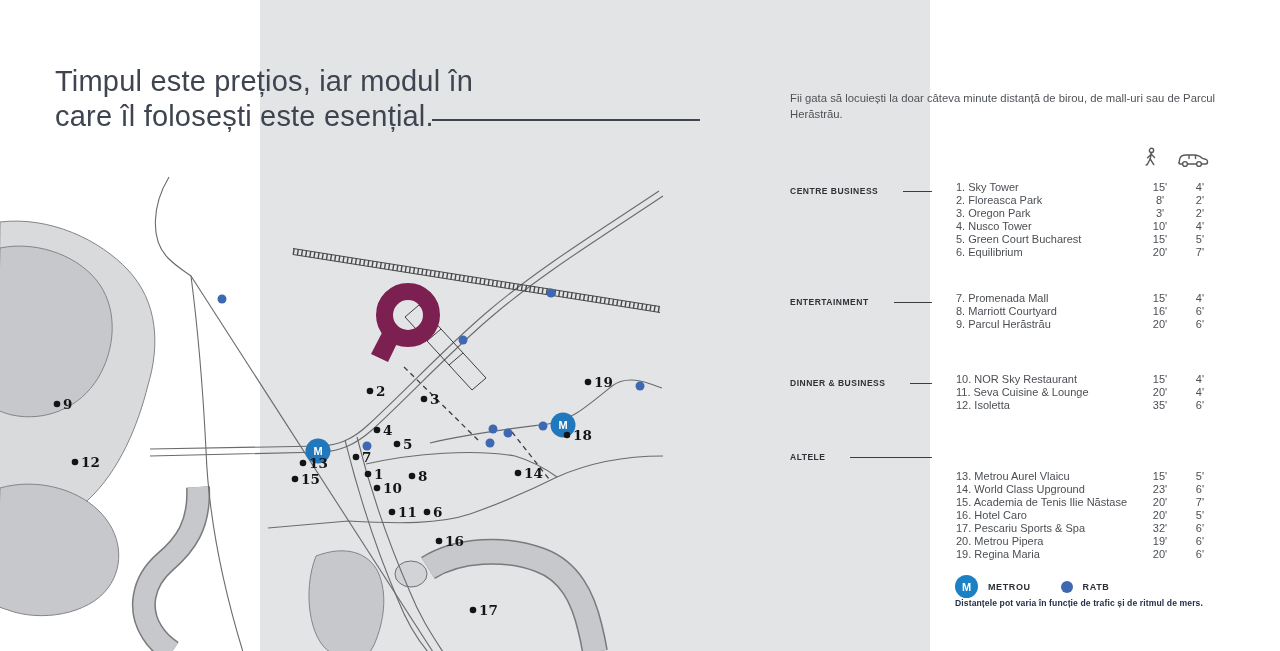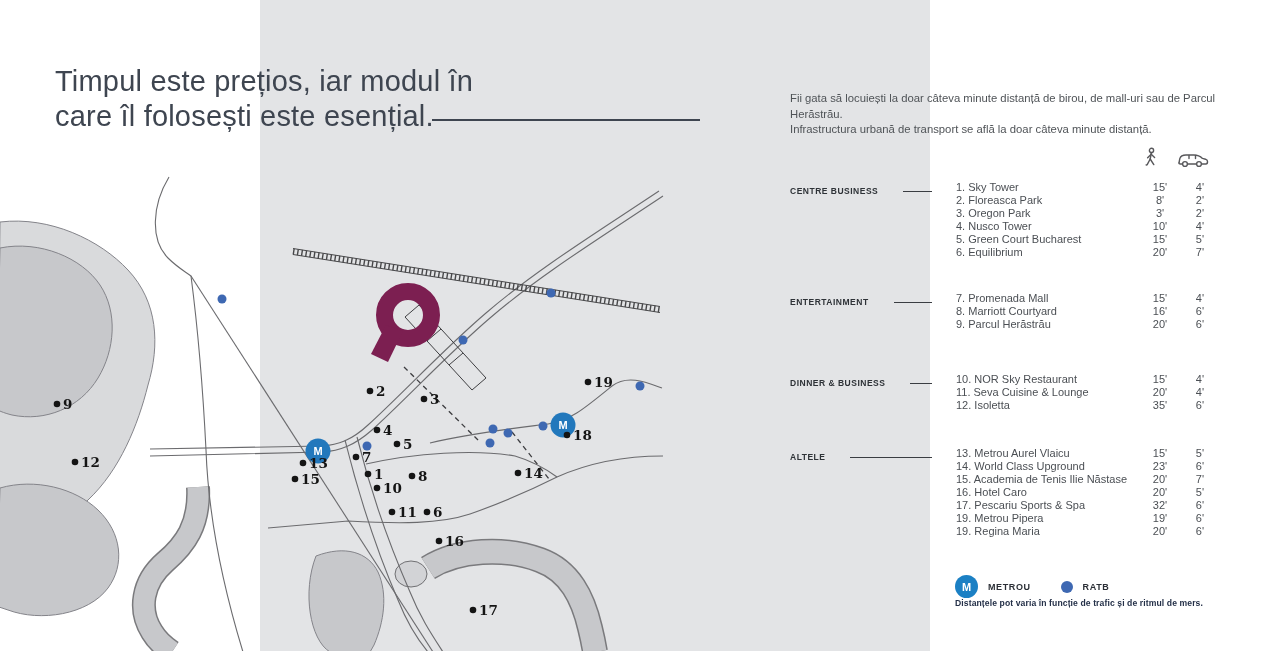--- a/index.html
+++ b/index.html
@@ -165,21 +165,20 @@
 </svg>
 
 <div class="title">
   <div>Timpul este prețios, iar modul în</div>
   <div>care îl folosești este esențial.</div>
 </div>
 <div class="title-rule"></div>
 
 <div class="intro">
   <div>Fii gata să locuiești la doar câteva minute distanță de birou, de mall-uri sau de Parcul Herăstrău.</div>
-  <div>Infrastructura urbană de transport se află la doar câteva minute distanță.</div>
 </div>
 
 <svg class="col-icons walk-ic" width="20" height="24" viewBox="0 0 20 24">
   <g stroke="#58585b" stroke-width="1.4" fill="none" stroke-linecap="round">
     <circle cx="10.5" cy="3.4" r="2.1"></circle>
     <path d="M10.3,6 L9.2,12"></path>
     <path d="M10.2,7.2 L13.6,10.4"></path>
     <path d="M10.2,7.2 L6.6,10.8"></path>
     <path d="M9.2,12 L12.8,17.6"></path>
     <path d="M9.2,12 L6.2,17.6 L5.2,18"></path>
@@ -273,21 +272,21 @@
       <div class="poi-row">
         <span class="poi-name">12. Isoletta</span>
         <span class="poi-walk">35'</span>
         <span class="poi-drive">6'</span>
       </div>
     </div>
     <div class="category" style="top: 452px;">
       <span class="cat-label">ALTELE</span>
       <span class="cat-line"></span>
     </div>
-    <div class="poi-group" style="top: 447px;">
+    <div class="poi-group" style="top: 470px;">
       <div class="poi-row">
         <span class="poi-name">13. Metrou Aurel Vlaicu</span>
         <span class="poi-walk">15'</span>
         <span class="poi-drive">5'</span>
       </div>
       <div class="poi-row">
         <span class="poi-name">14. World Class Upground</span>
         <span class="poi-walk">23'</span>
         <span class="poi-drive">6'</span>
       </div>
@@ -300,21 +299,21 @@
         <span class="poi-name">16. Hotel Caro</span>
         <span class="poi-walk">20'</span>
         <span class="poi-drive">5'</span>
       </div>
       <div class="poi-row">
         <span class="poi-name">17. Pescariu Sports &amp; Spa</span>
         <span class="poi-walk">32'</span>
         <span class="poi-drive">6'</span>
       </div>
       <div class="poi-row">
-        <span class="poi-name">19. Metrou Pipera</span>
+        <span class="poi-name">20. Metrou Pipera</span>
         <span class="poi-walk">19'</span>
         <span class="poi-drive">6'</span>
       </div>
       <div class="poi-row">
         <span class="poi-name">19. Regina Maria</span>
         <span class="poi-walk">20'</span>
         <span class="poi-drive">6'</span>
       </div>
     </div>
   </div>

